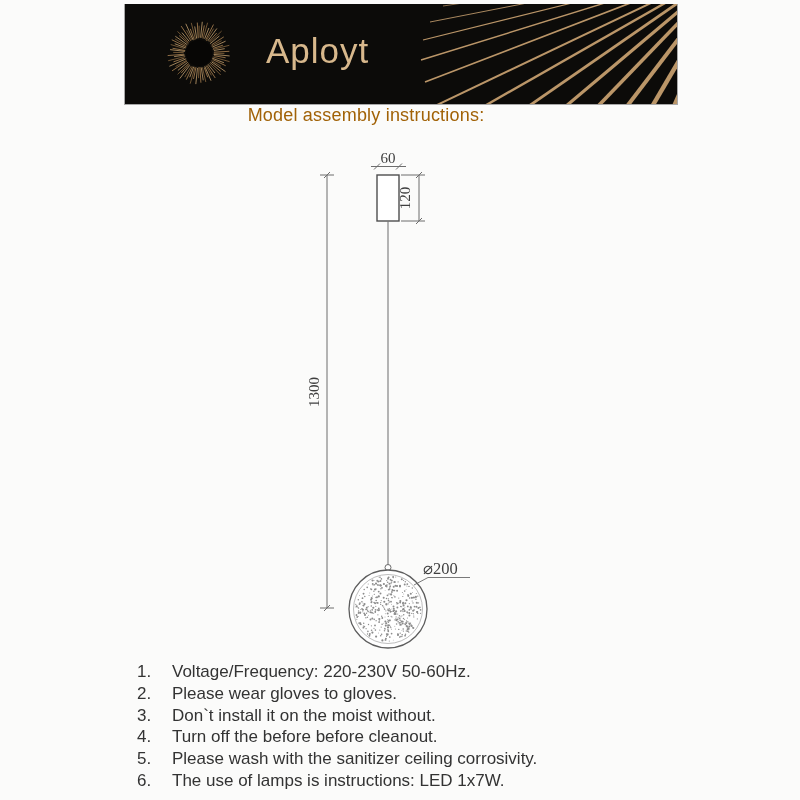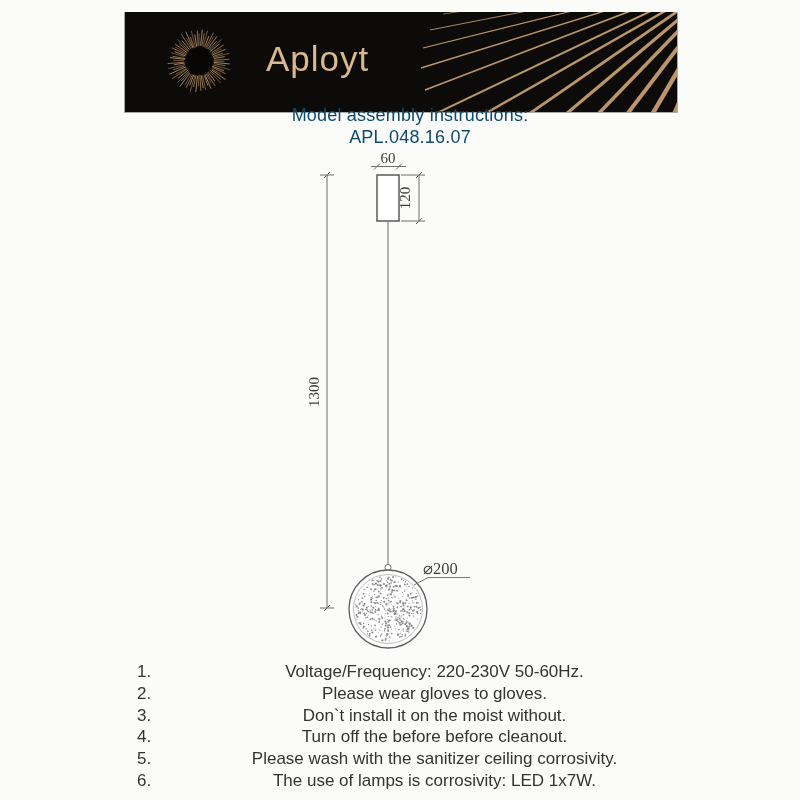--- a/index.html
+++ b/index.html
@@ -4,44 +4,44 @@
 <style>
   html,body{margin:0;padding:0;}
   body{
     width:800px;height:800px;position:relative;
     background:#fbfbfa;
     font-family:"Liberation Sans","DejaVu Sans",sans-serif;
     overflow:hidden;
   }
   
   .banner{
-    position:absolute;left:124px;top:12px;width:554px;height:101px;
+    position:absolute;left:124px;top:4px;width:554px;height:101px;
     background:#0c0b09;overflow:hidden;
     border:1px solid #a8a8a8;border-top:none;box-sizing:border-box;
   }
   .banner svg{position:absolute;left:0;top:0;}
   .logo-text{
     position:absolute;left:141px;top:26px;
     font-size:35px;font-weight:400;letter-spacing:1px;
     color:#d8b88c;line-height:42px;
   }
   
-  .title-block{position:absolute;left:0;top:104px;width:732px;text-align:center;color:#0c4a6e;padding-left:44px;}
+  .title-block{position:absolute;left:0;top:104px;width:732px;text-align:center;color:#a16207;}
   .title-line{font-size:18px;line-height:22px;letter-spacing:.2px;}
   
   .drawing{position:absolute;left:280px;top:148px;width:220px;height:512px;}
   .dim-text{
     font-family:"Liberation Serif","DejaVu Serif","DejaVu Sans",serif;
     fill:#3f3f3f;
   }
   
   .instructions{position:absolute;left:137px;top:661px;width:560px;color:#333;}
   .instr-row{display:flex;font-size:17px;line-height:21.8px;}
   .instr-num{width:35px;flex:0 0 35px;}
-  .instr-text{flex:1;text-align:center;}
+  .instr-text{flex:1;}
 </style>
 </head>
 <body>
 
 <div class="banner">
   <svg width="552" height="100" viewBox="0 0 552 100">
     <g id="sunburst">
         <line x1="88.83900986010565" y1="49.254049541595506" x2="99.40044012250083" y2="49.43486527944119" stroke="#8f6c41" stroke-width="0.75"></line>
         <line x1="88.59759609257164" y1="50.402491308689385" x2="104.63128974812281" y2="51.942958372957705" stroke="#cfa975" stroke-width="0.75"></line>
         <line x1="89.07823591004014" y1="51.70135347074415" x2="100.6388372537165" y2="53.77250229411778" stroke="#b88c58" stroke-width="0.75"></line>
@@ -130,21 +130,20 @@
         <line x1="612" y1="-42" x2="487" y2="122" stroke="#c59e6e" stroke-width="4" opacity="0.95"></line>
         <line x1="612" y1="-42" x2="518" y2="118" stroke="#c59e6e" stroke-width="4.4" opacity="0.95"></line>
         <line x1="612" y1="-42" x2="545" y2="112" stroke="#c59e6e" stroke-width="4.8" opacity="0.95"></line>
       </g>
   </svg>
   <div class="logo-text">Aployt</div>
 </div>
 
 <div class="title-block">
   <div class="title-line">Model assembly instructions:</div>
-  <div class="title-line">APL.048.16.07</div>
 </div>
 
 <svg class="drawing" viewBox="0 0 220 512">
 
   <text class="dim-text" x="108" y="15" font-size="15" text-anchor="middle">60</text>
   <g stroke="#6d6d6d" stroke-width="1">
     <line x1="91" y1="18.5" x2="126" y2="18.5"></line>
     <line x1="94" y1="21.5" x2="100" y2="15.5"></line>
     <line x1="116" y1="21.5" x2="122" y2="15.5"></line>
   </g>
@@ -630,15 +629,15 @@
   <li class="instr-row">
     <span class="instr-num">4.</span>
     <span class="instr-text">Turn off the before before cleanout.</span>
   </li>
   <li class="instr-row">
     <span class="instr-num">5.</span>
     <span class="instr-text">Please wash with the sanitizer ceiling corrosivity.</span>
   </li>
   <li class="instr-row">
     <span class="instr-num">6.</span>
-    <span class="instr-text">The use of lamps is corrosivity: LED 1x7W.</span>
+    <span class="instr-text">The use of lamps is instructions: LED 1x7W.</span>
   </li>
 </ol>
 
 </body></html>

